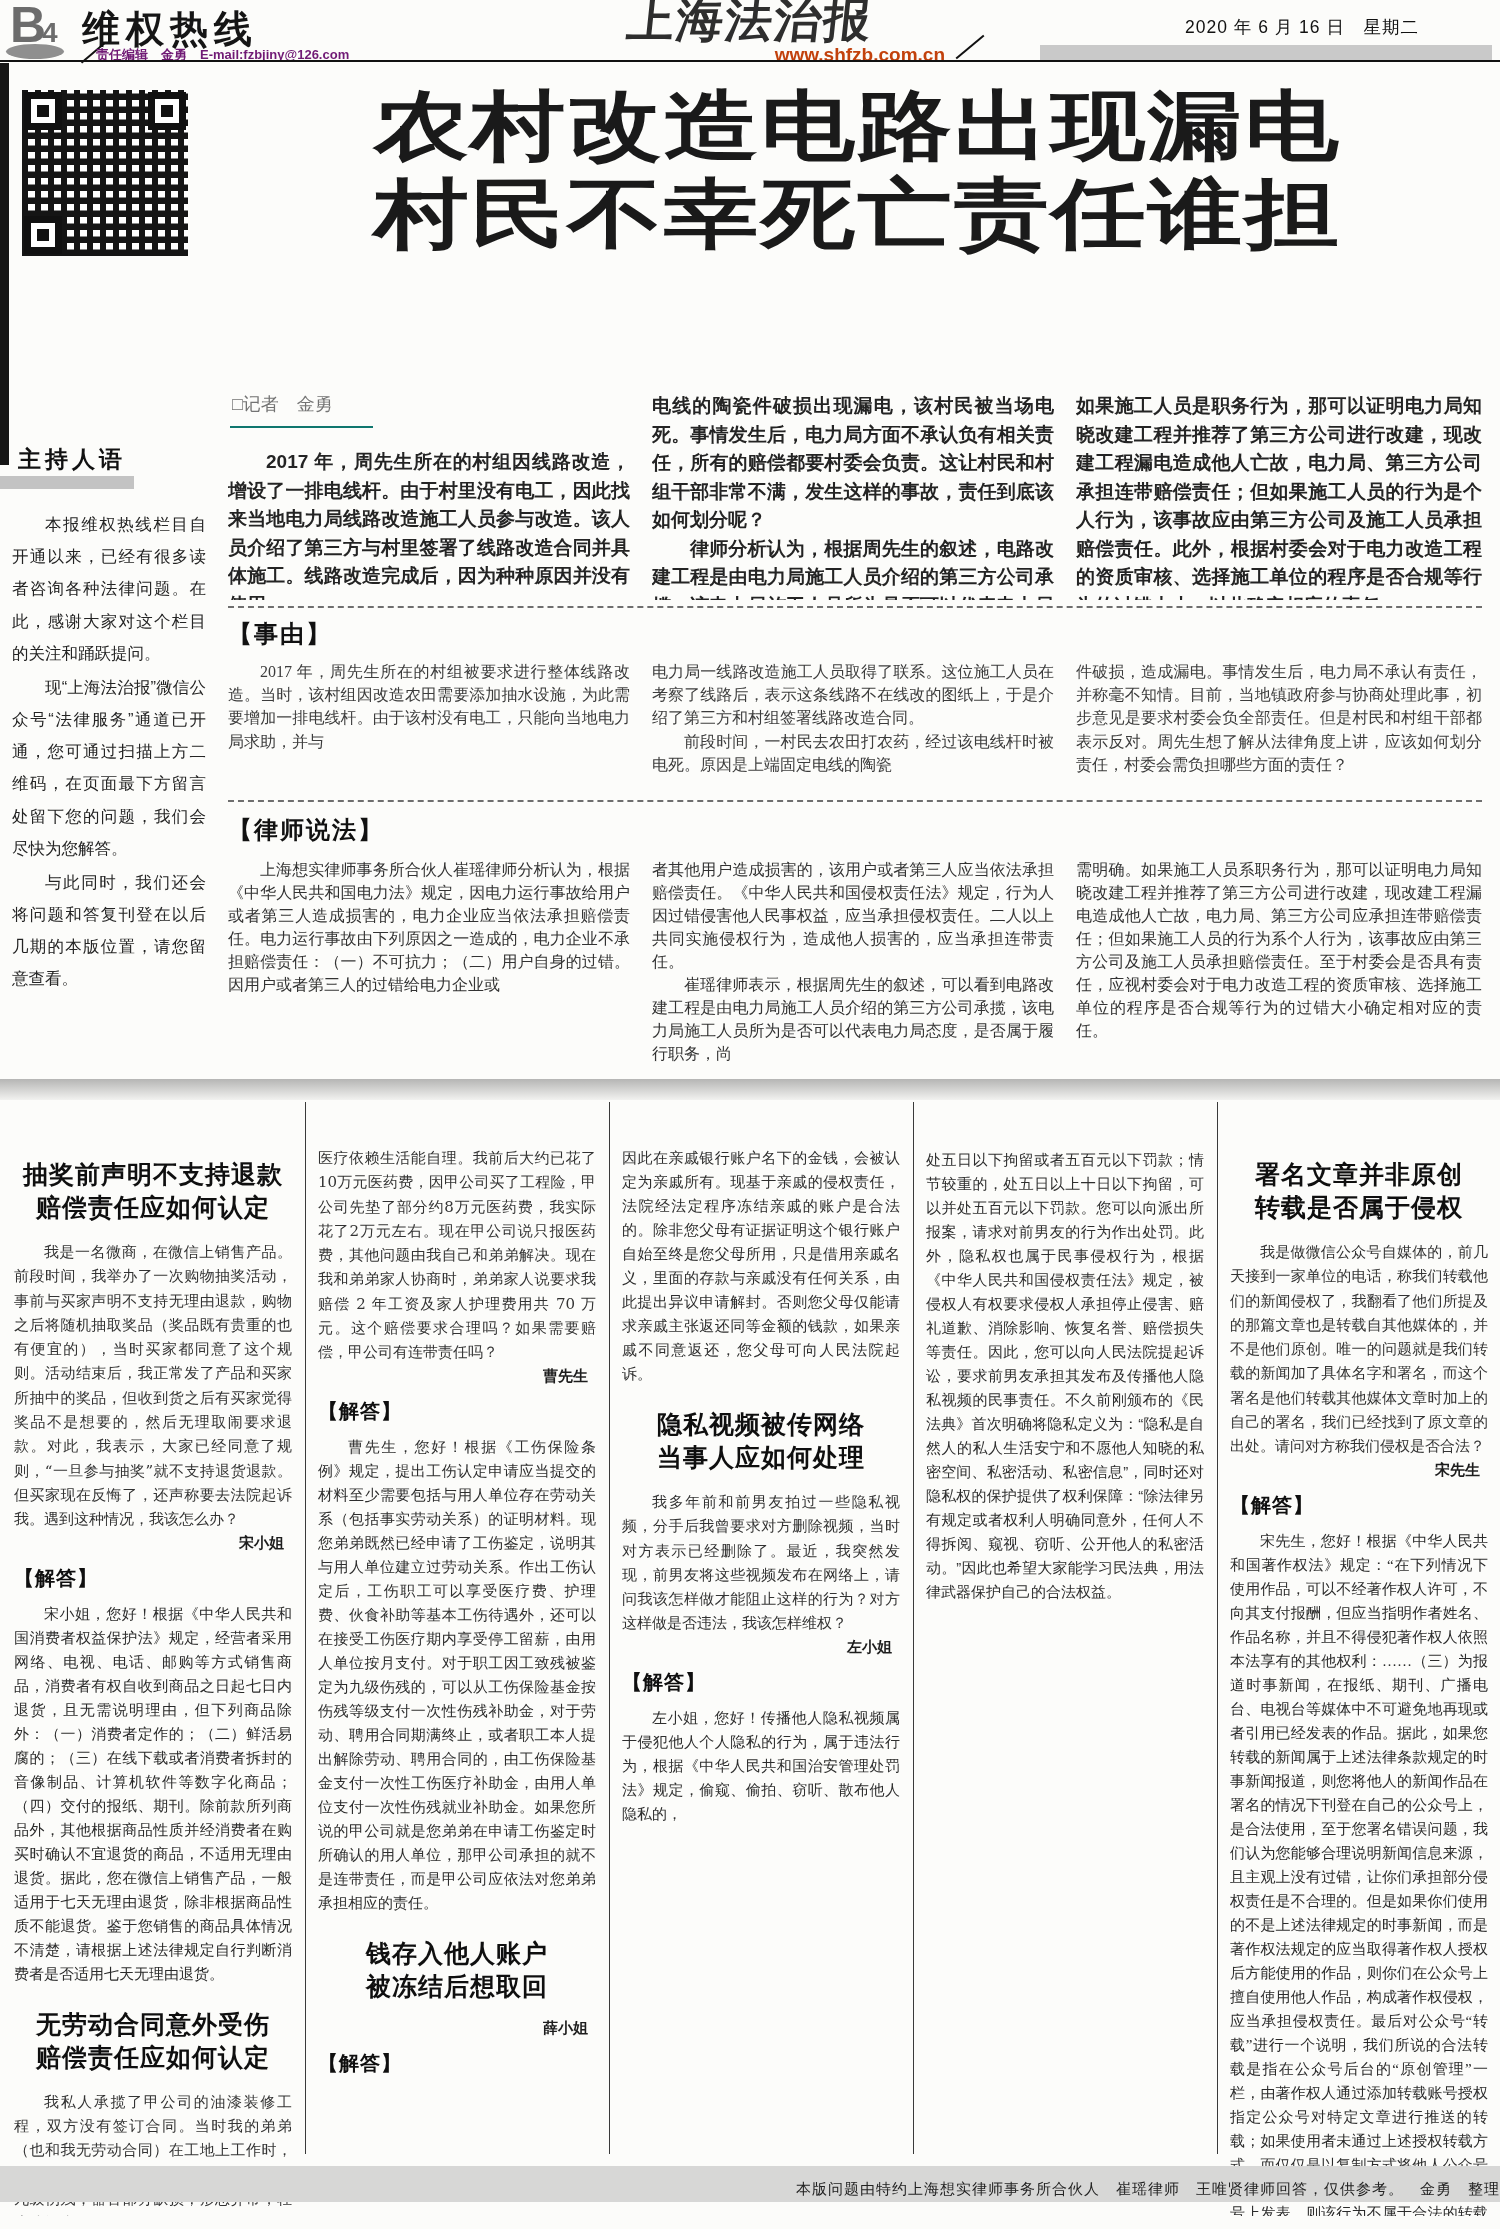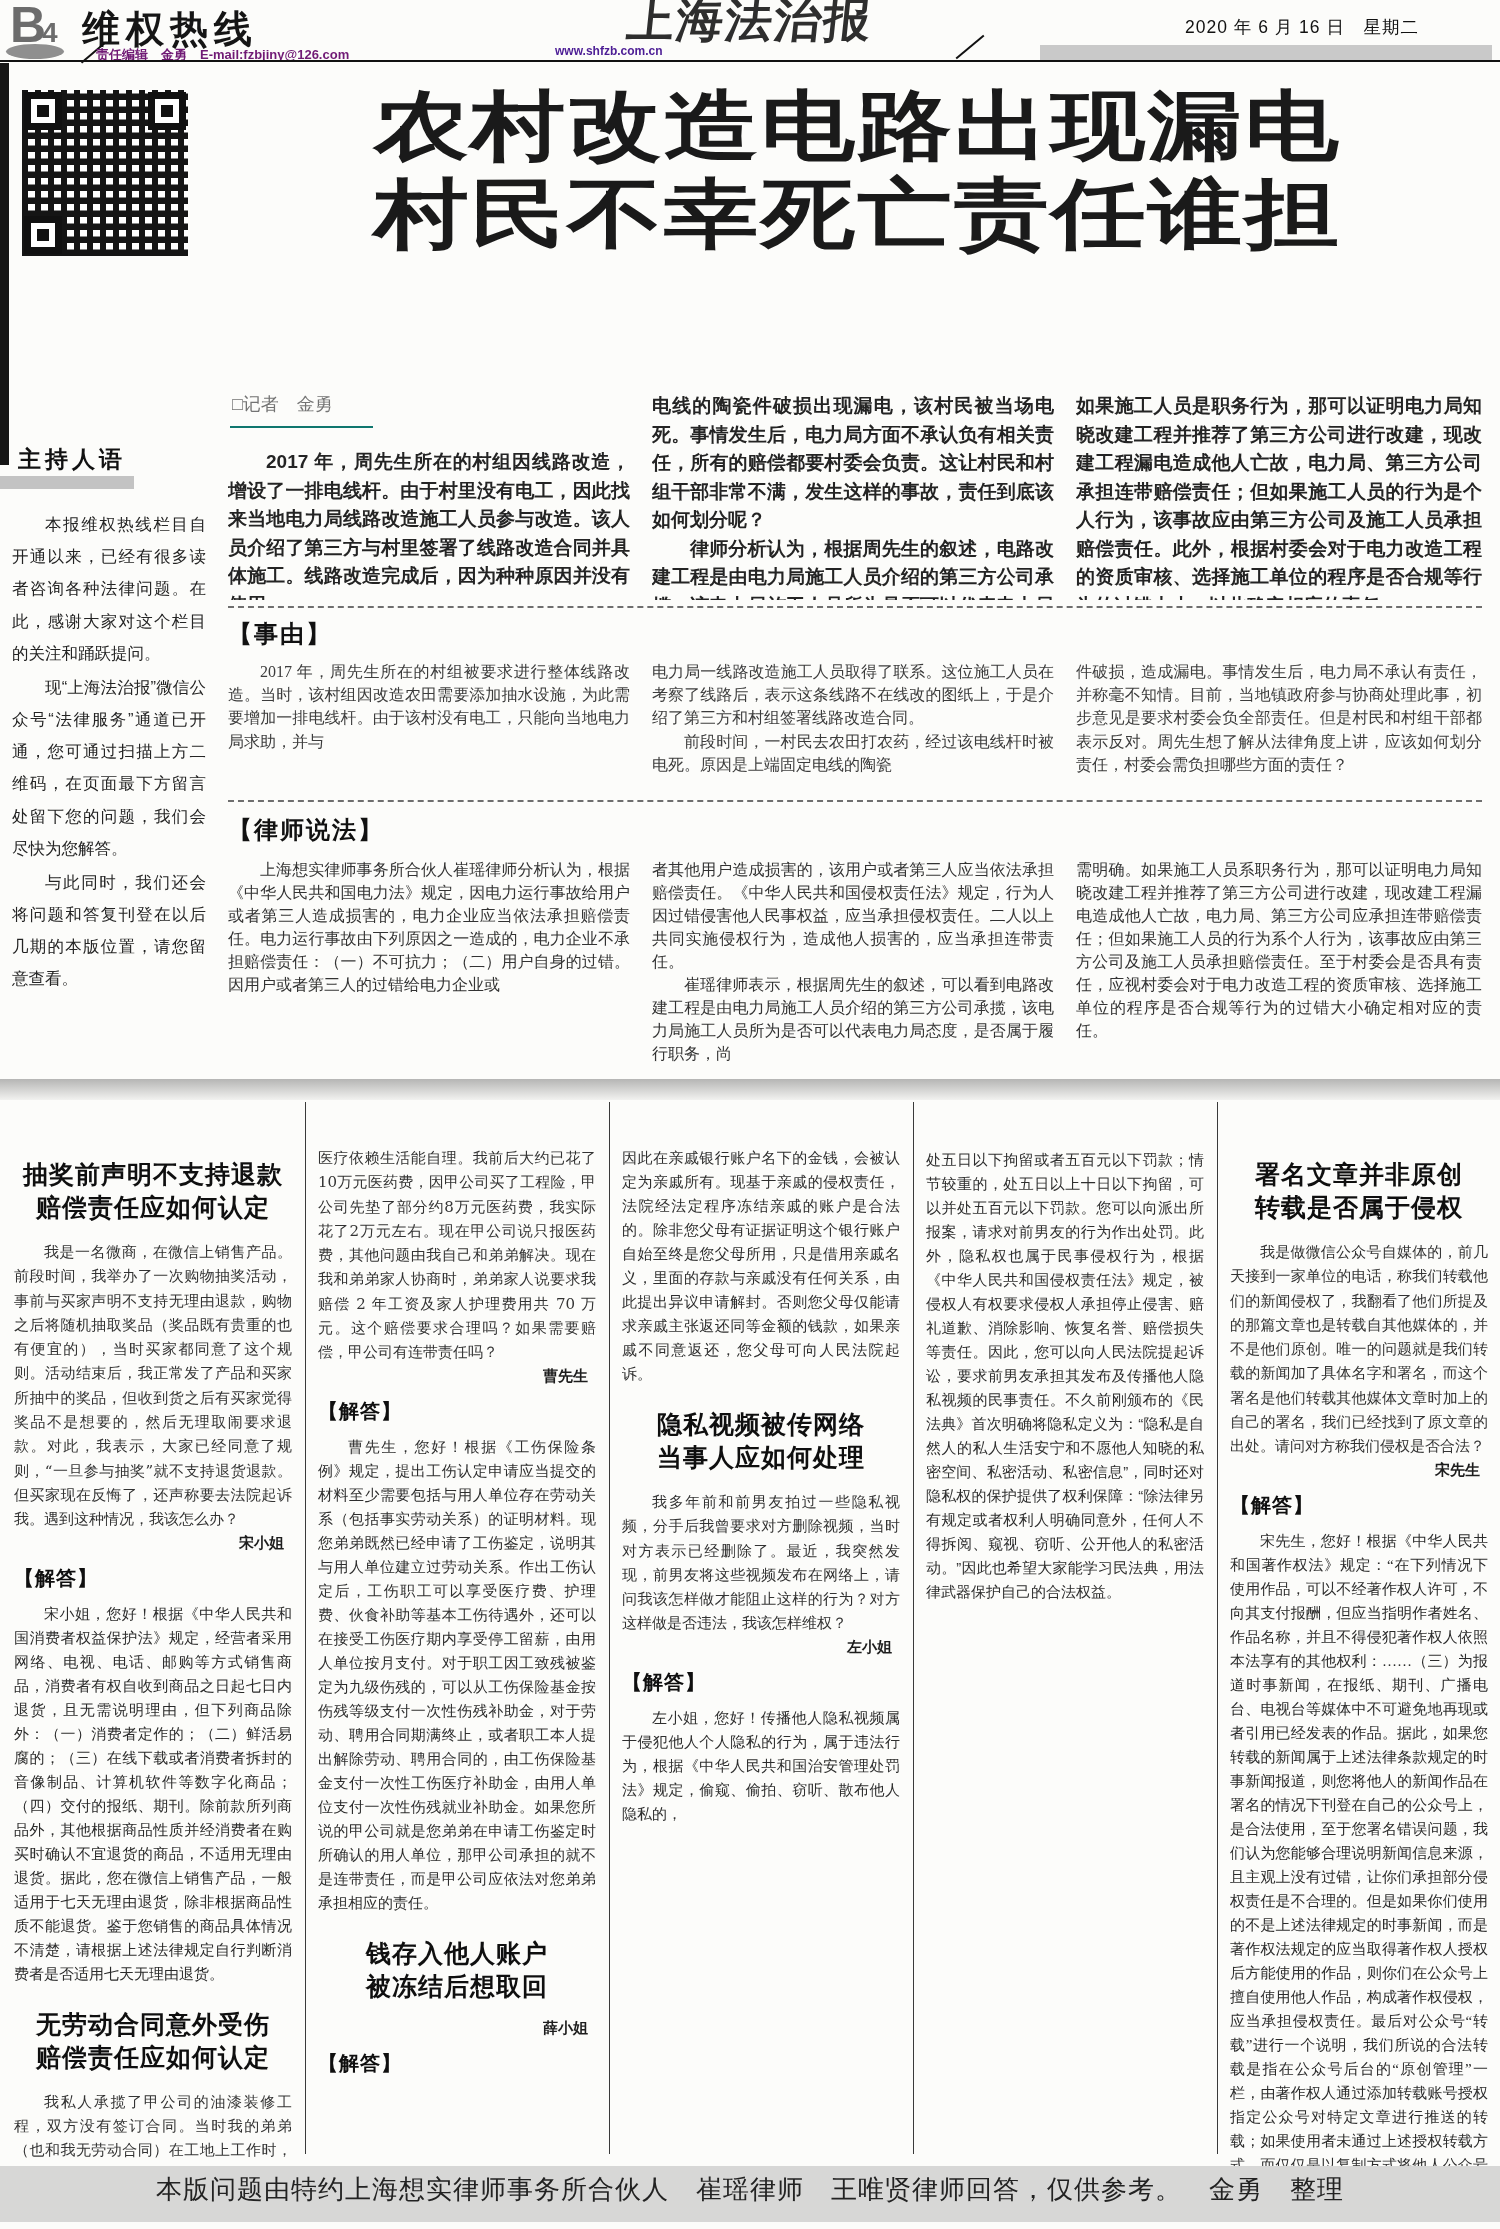--- a/index.html
+++ b/index.html
@@ -12,21 +12,21 @@
   
   .b4{left:10px;top:0;font-size:50px;font-weight:900;color:#8f8f8f;line-height:1}
   .b4 span{font-size:28px;color:#6c6c6c;margin-left:-4px;font-weight:900}
   .b4disc{left:6px;top:44px;width:58px;height:15px;border-radius:50%;background:#8f8f8f}
   .secTitle{left:82px;top:4px;font-size:38px;font-weight:900;letter-spacing:6px;color:#151515}
   .edLine{left:96px;top:46px;font-size:13px;font-weight:700;color:#701a75}
   .slash1{left:78px;top:52px;width:30px;border-top:2px solid #111;transform:rotate(-40deg)}
   .masthead{left:555px;top:-4px;width:390px;text-align:center;font-size:47px;font-weight:900;
             font-family:"DejaVu Serif","Liberation Serif",serif;transform:skewX(-6deg);
             letter-spacing:2px;color:#2e2e2e;line-height:1.0}
-  .url{left:555px;top:44px;width:390px;text-align:left;font-weight:700;font-size:12px;color:#4c1d95}
+  .url{left:555px;top:44px;width:390px;text-align:right;font-weight:700;font-size:19px;color:#c2410c}
   .slash2{left:952px;top:46px;width:36px;border-top:2px solid #111;transform:rotate(-40deg)}
   .dateTxt{left:1185px;top:15px;font-size:17.5px;letter-spacing:1px;color:#111}
   .dateBar{left:1040px;top:45px;width:452px;height:15px;background:#c9c9c9}
   .hrule{left:0;top:60px;width:1500px;border-top:2px solid #111}
   .leftbar{left:0;top:63px;width:9px;height:402px;background:#161616}
   
   .qr{left:22px;top:90px;width:166px;height:166px;
       background:repeating-linear-gradient(90deg,#151515 0 6px,transparent 6px 13px),
                  repeating-linear-gradient(0deg,#151515 0 6px,#fff 7px 13px)}
   .qf{position:absolute;width:38px;height:38px;border:7px solid #111;background:#fff;box-sizing:border-box}
@@ -70,22 +70,22 @@
   .qaTitle{font-size:25px;font-weight:700;text-align:center;line-height:1.32;color:#0f0f0f;
            letter-spacing:1px;margin:0 0 16px}
   .qaQ{font-size:15px;line-height:1.62;color:#333;margin:0}
   .qaSig{text-align:right;font-weight:700;font-size:15px;padding-right:8px;margin:2px 0 6px}
   .ansLabel{font-size:20px;font-weight:800;color:#0f0f0f;margin:12px 0 10px;letter-spacing:1px}
   .qaA{font-size:15px;line-height:1.6;margin:0 0 6px}
   .aSong{font-family:"Liberation Serif","DejaVu Serif",serif;color:#2b2b2b}
   .aHei{font-family:"Liberation Sans","DejaVu Sans",sans-serif;color:#2e2e2e}
   .gapT{margin-top:22px}
   
-  .footer{left:0;top:2166px;width:1500px;height:56px;background:#d7d7d6;text-align:center;
-          font-size:26px;line-height:46px;color:#222;letter-spacing:1px}
+  .footer{left:0;top:2166px;width:1500px;height:36px;background:#d7d7d6;text-align:right;
+          font-size:15px;line-height:46px;color:#222;letter-spacing:1px}
 </style>
 </head>
 <body>
 
 <div class="abs b4"><span style="font-size:50px;margin-left:0">B</span><span>4</span></div>
 <div class="abs b4disc"></div>
 <div class="abs secTitle">维权热线</div>
 <div class="abs slash1"></div>
 <div class="abs edLine">责任编辑　金勇　E-mail:fzbjiny@126.com</div>
 <div class="abs masthead">上海法治报</div>

